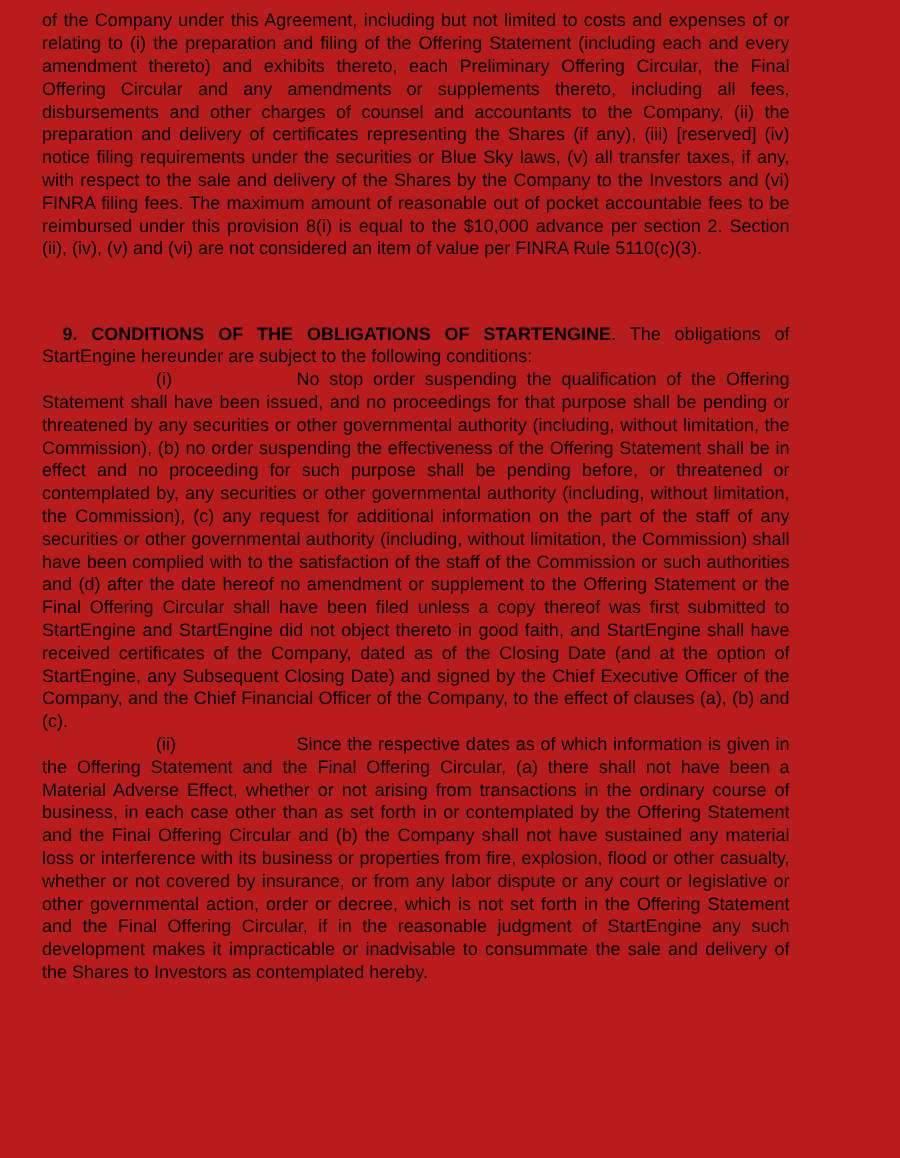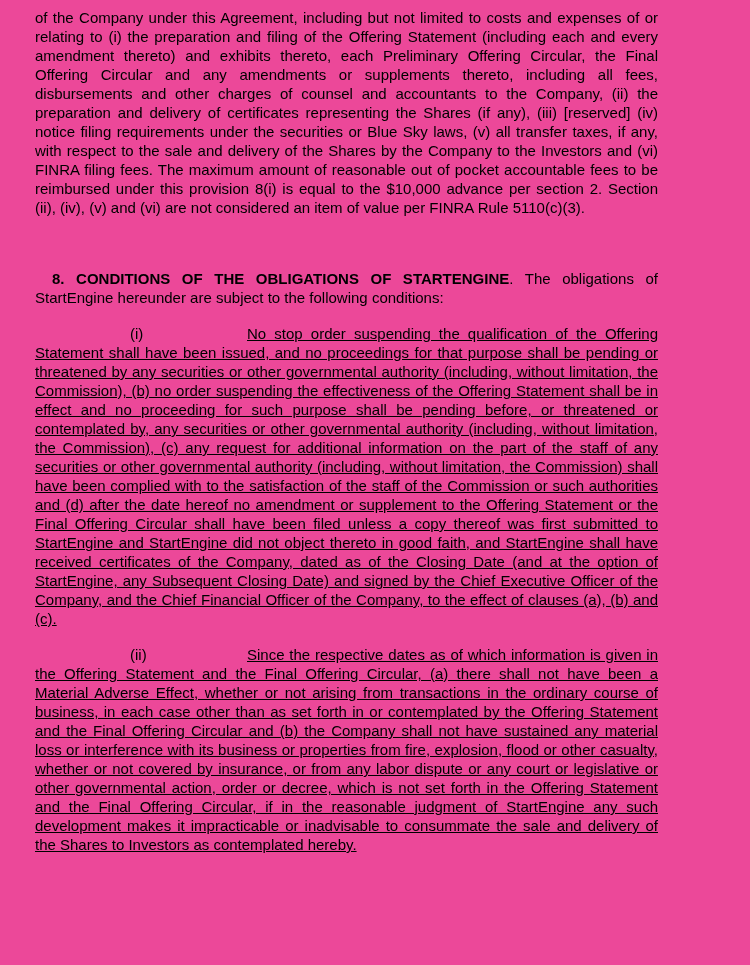--- a/index.html
+++ b/index.html
@@ -11,21 +11,21 @@
   body {
     font-family: "Liberation Sans", sans-serif;
     color: #000000;
     position: relative;
     overflow: hidden;
   }
   .page {
     position: relative;
     width: 750px;
     height: 965px;
-    background: #ec4899;
+    background: #b91c1c;
   }
   .page-content {
     position: absolute;
     left: 35px;
     top: 8px;
     width: 623px;
     font-size: 15px;
     line-height: 19px;
     text-align: justify;
     overflow: hidden;
@@ -34,22 +34,20 @@
     margin: 0;
   }
   p.section-heading {
     margin-top: 52px;
     text-indent: 17px;
   }
   .heading-bold {
     font-weight: bold;
   }
   p.clause {
-    margin-top: 17px;
-    text-decoration: underline;
   }
   .clause-head {
     display: inline-block;
     width: 212px;
     padding-left: 95px;
     text-indent: 0;
   }
   .doc-id {
     position: absolute;
     right: 27px;
@@ -61,21 +59,21 @@
   }
 </style>
 </head>
 <body>
 
 <div class="page">
   <div class="page-content">
 
     <p class="body-paragraph">of the Company under this Agreement, including but not limited to costs and expenses of or relating to (i) the preparation and filing of the Offering Statement (including each and every amendment thereto) and exhibits thereto, each Preliminary Offering Circular, the Final Offering Circular and any amendments or supplements thereto, including all fees, disbursements and other charges of counsel and accountants to the Company, (ii) the preparation and delivery of certificates representing the Shares (if any), (iii) [reserved] (iv) notice filing requirements under the securities or Blue Sky laws, (v) all transfer taxes, if any, with respect to the sale and delivery of the Shares by the Company to the Investors and (vi) FINRA filing fees.  The maximum amount of reasonable out of pocket accountable fees to be reimbursed under this provision 8(i) is equal to the $10,000 advance per section 2.  Section (ii), (iv), (v) and (vi) are not considered an item of value per FINRA Rule 5110(c)(3).</p>
 
-    <p class="section-heading"><span class="heading-bold">8. CONDITIONS OF THE OBLIGATIONS OF STARTENGINE</span><span>.  The obligations of StartEngine hereunder are subject to the following conditions:</span></p>
+    <p class="section-heading"><span class="heading-bold">9. CONDITIONS OF THE OBLIGATIONS OF STARTENGINE</span><span>.  The obligations of StartEngine hereunder are subject to the following conditions:</span></p>
 
     <p class="clause"><span class="clause-head">(i)</span><span>No stop order suspending the qualification of the Offering Statement shall have been issued, and no proceedings for that purpose shall be pending or threatened by any securities or other governmental authority (including, without limitation, the Commission), (b) no order suspending the effectiveness of the Offering Statement shall be in effect and no proceeding for such purpose shall be pending before, or threatened or contemplated by, any securities or other governmental authority (including, without limitation, the Commission), (c) any request for additional information on the part of the staff of any securities or other governmental authority (including, without limitation, the Commission) shall have been complied with to the satisfaction of the staff of the Commission or such authorities and (d) after the date hereof no amendment or supplement to the Offering Statement or the Final Offering Circular shall have been filed unless a copy thereof was first submitted to StartEngine and StartEngine did not object thereto in good faith, and StartEngine shall have received certificates of the Company, dated as of the Closing Date (and at the option of StartEngine, any Subsequent Closing Date) and signed by the Chief Executive Officer of the Company, and the Chief Financial Officer of the Company, to the effect of clauses (a), (b) and (c).</span></p>
 
     <p class="clause"><span class="clause-head">(ii)</span><span>Since the respective dates as of which information is given in the Offering Statement and the Final Offering Circular, (a) there shall not have been a Material Adverse Effect, whether or not arising from transactions in the ordinary course of business, in each case other than as set forth in or contemplated by the Offering Statement and the Final Offering Circular and (b) the Company shall not have sustained any material loss or interference with its business or properties from fire, explosion, flood or other casualty, whether or not covered by insurance, or from any labor dispute or any court or legislative or other governmental action, order or decree, which is not set forth in the Offering Statement and the Final Offering Circular, if in the reasonable judgment of StartEngine any such development makes it impracticable or inadvisable to consummate the sale and delivery of the Shares to Investors as contemplated hereby.</span></p>
 
   </div>
 
 </div>
 
 </body></html>

